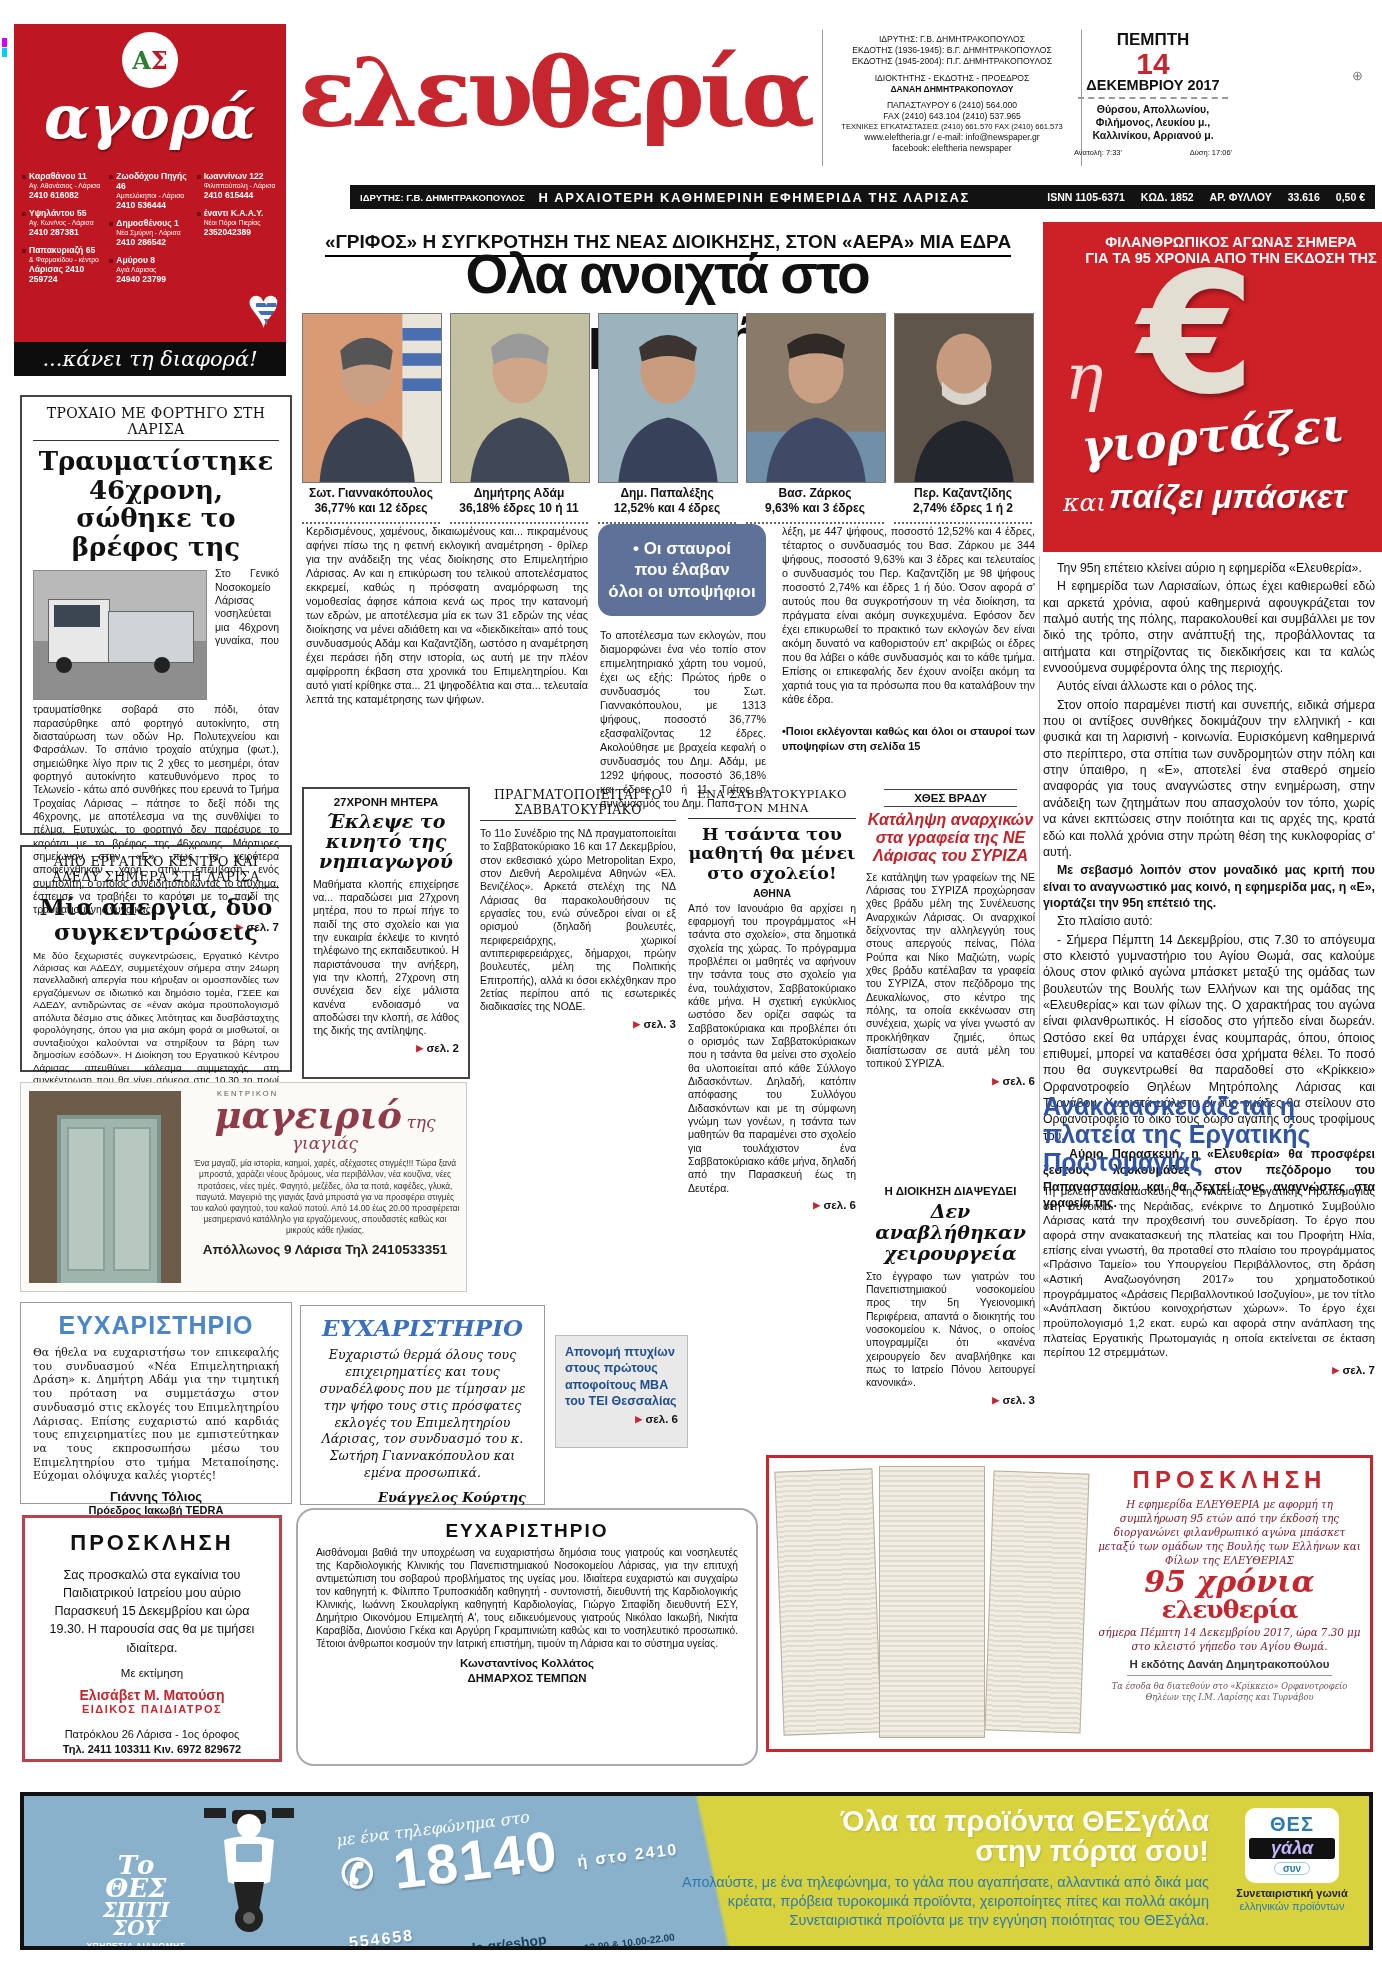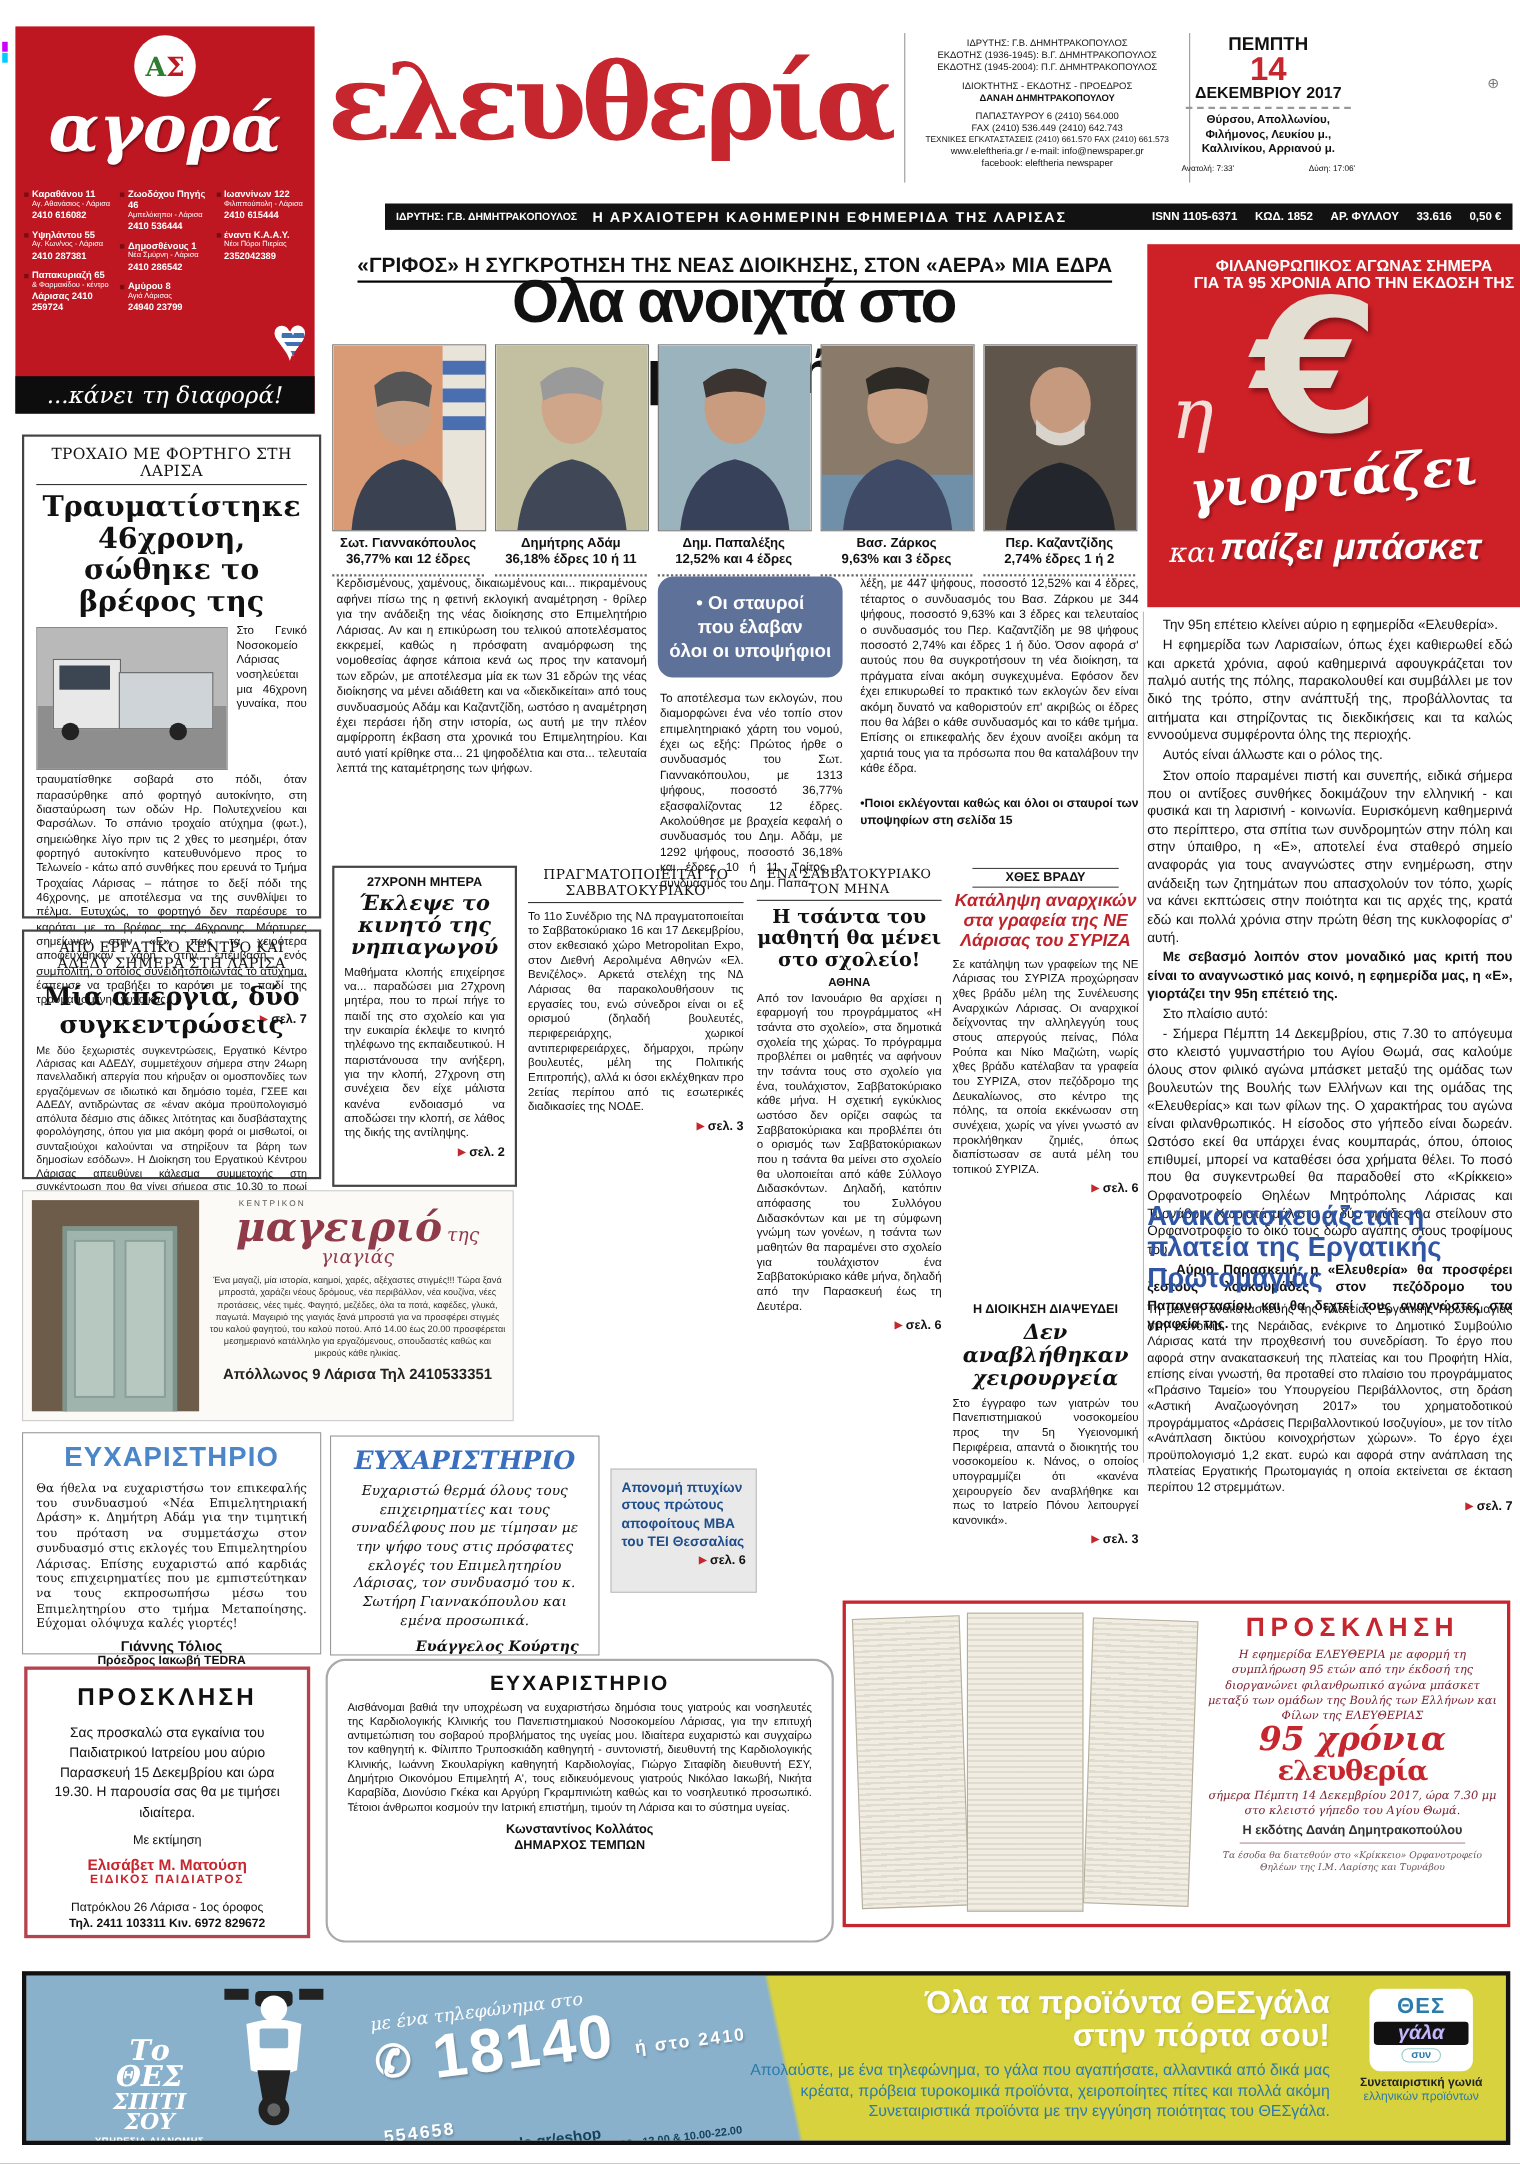--- a/index.html
+++ b/index.html
@@ -290,21 +290,21 @@
 
   <div class="abs founders">
     <div>ΙΔΡΥΤΗΣ: Γ.Β. ΔΗΜΗΤΡΑΚΟΠΟΥΛΟΣ</div>
     <div>ΕΚΔΟΤΗΣ (1936-1945): Β.Γ. ΔΗΜΗΤΡΑΚΟΠΟΥΛΟΣ</div>
     <div>ΕΚΔΟΤΗΣ (1945-2004): Π.Γ. ΔΗΜΗΤΡΑΚΟΠΟΥΛΟΣ</div>
     <div class="gap"></div>
     <div>ΙΔΙΟΚΤΗΤΗΣ - ΕΚΔΟΤΗΣ - ΠΡΟΕΔΡΟΣ</div>
     <div class="b">ΔΑΝΑΗ ΔΗΜΗΤΡΑΚΟΠΟΥΛΟΥ</div>
     <div class="gap"></div>
     <div>ΠΑΠΑΣΤΑΥΡΟΥ 6 (2410) 564.000</div>
-    <div>FAX (2410) 536.449 (2410) 642.743</div>
+    <div>FAX (2410) 643.104 (2410) 537.965</div>
     <div style="font-size:7.6px;">ΤΕΧΝΙΚΕΣ ΕΓΚΑΤΑΣΤΑΣΕΙΣ (2410) 661.570 FAX (2410) 661.573</div>
     <div>www.eleftheria.gr / e-mail: info@newspaper.gr</div>
     <div>facebook: eleftheria newspaper</div>
   </div>
 
   <div class="abs datebox">
     <div class="date-day">ΠΕΜΠΤΗ</div>
     <div class="date-num">14</div>
     <div class="date-my">ΔΕΚΕΜΒΡΙΟΥ 2017</div>
     <div class="date-dash"></div>

